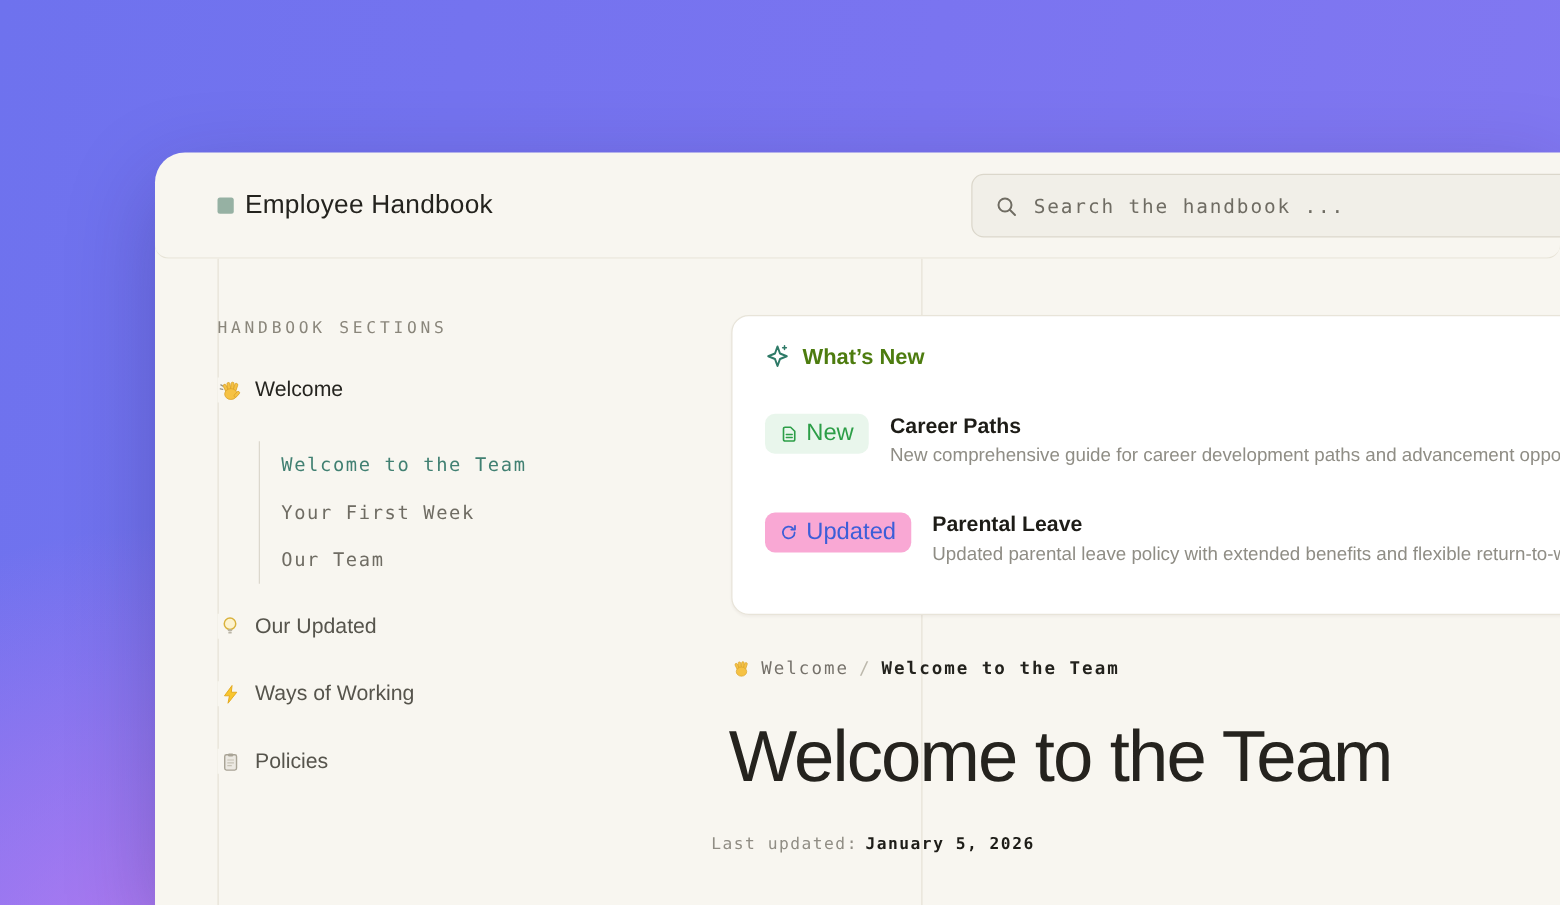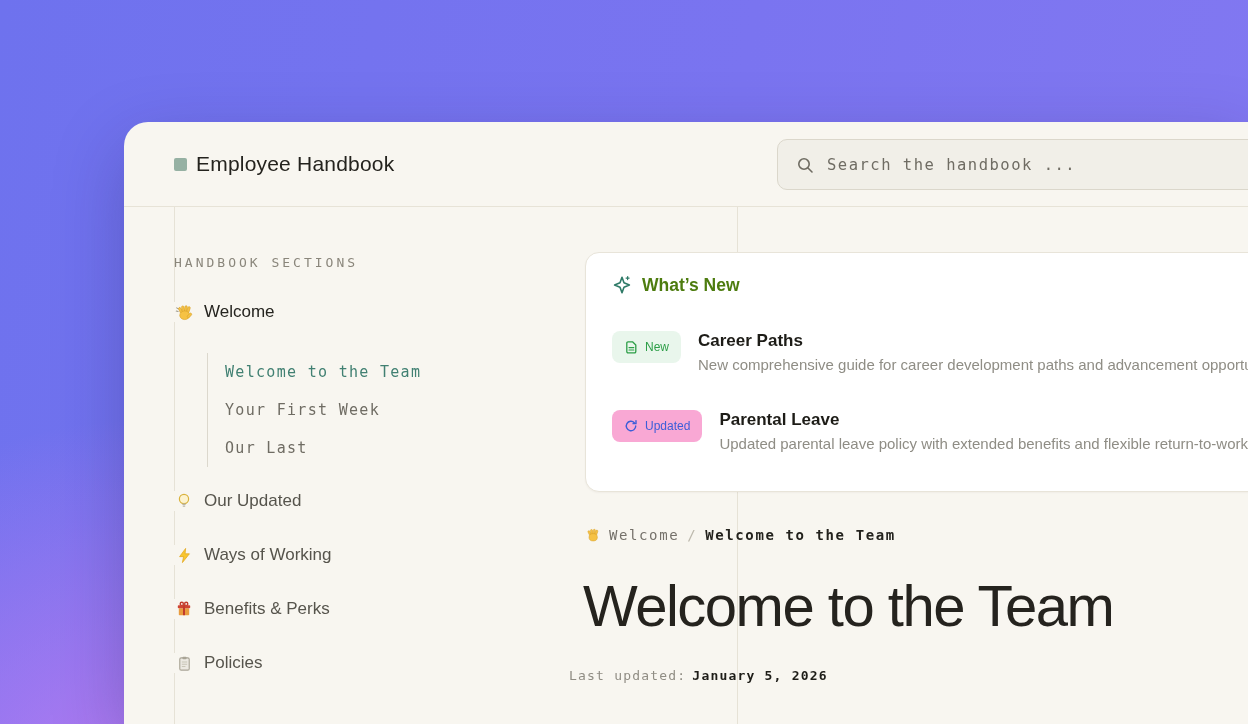--- a/index.html
+++ b/index.html
@@ -19,21 +19,21 @@
     box-shadow:0 24px 70px rgba(35,28,90,.28);
   }
   
   .rail { position:absolute; top:85px; bottom:0; width:1px; background:#e6e2d6; z-index:0; }
   .rail-left  { left:50px; }
   .rail-right { left:613px; }
 
   
   .hd {
     position:relative; height:85px; border-bottom:1px solid #e7e3d7;
-    display:flex; align-items:center; padding-left:50px; z-index:2;
+    display:flex; align-items:center; padding-left:50px; z-index:2;border-radius:11px;
   }
   .logo { width:13px; height:13px; border-radius:2px; background:#96b1a3; display:inline-block; }
   .app-title { margin-left:9px; font-size:21px; font-weight:500; letter-spacing:.2px; color:#24231e; }
   .search {
     position:absolute; left:653px; top:17px; height:51px; width:640px;
     background:#f1efe8; border:1px solid #dbd7cb; border-radius:10px;
     display:flex; align-items:center; padding:0 18px; gap:13px;
   }
   .search input {
     flex:1; border:none; outline:none; background:transparent;
@@ -61,21 +61,21 @@
   .card {
     position:absolute; left:461px; top:130px; right:-40px; height:240px;
     background:#ffffff; border:1px solid #e8e4d9; border-radius:14px;
     box-shadow:0 1px 2px rgba(40,35,20,.04); z-index:1;
   }
   .wn-header { display:flex; align-items:center; gap:10px; padding:22px 26px 0; height:42px; }
   .wn-title { font-size:17.5px; font-weight:700; color:#4d7c0f; }
   .wn-row { display:flex; align-items:flex-start; gap:17px; padding:0 26px; margin-top:36px; cursor:pointer; }
   .badge {
     display:inline-flex; align-items:center; gap:7px; height:28px; padding:16px 12px;
-    border-radius:8px; font-size:12px; font-weight:500; flex:none;
+    border-radius:8px; font-size:19px; font-weight:500; flex:none;
   }
   .badge-new     { background:#e9f6ec; color:#2c9e47; }
   .badge-updated { background:#f9a8d4; color:#3c5ed8; }
   .wn-item-title { font-size:17px; font-weight:700; color:#1d1c17; line-height:20px; }
   .wn-item-desc  { font-size:15px; color:#8f8d85; line-height:19px; margin-top:4px; white-space:nowrap; }
 
   
   .breadcrumb {
     position:absolute; left:461px; top:404px; height:18px; z-index:1;
     display:flex; align-items:center; gap:8px;
@@ -133,21 +133,21 @@
             <rect x="12.6" y="9.2" width="2.2" height="5.2" rx="1.1" transform="rotate(42 13.7 11.8)"></rect>
           </g>
         </svg>
       </span>
       <span class="nav-label">Welcome</span>
     </div>
 
     <ul class="sub-list">
       <li class="active">Welcome to the Team</li>
       <li>Your First Week</li>
-      <li>Our Last</li>
+      <li>Our Team</li>
     </ul>
 
     <div class="nav-item">
       <span class="nav-icon">
         <svg width="18" height="18" viewBox="0 0 18 18">
           <circle cx="9" cy="7" r="4.6" fill="#fdf3cf" stroke="#d9b23c" stroke-width="1.2"></circle>
           <rect x="7.2" y="11.4" width="3.6" height="1.6" rx="0.8" fill="#b9b4a5"></rect>
           <rect x="7.6" y="13.4" width="2.8" height="1.4" rx="0.7" fill="#b9b4a5"></rect>
         </svg>
       </span>
@@ -156,32 +156,20 @@
 
     <div class="nav-item">
       <span class="nav-icon">
         <svg width="17" height="17" viewBox="0 0 18 18">
           <polygon points="10.2,1.5 3.8,10.2 8,10.2 6.8,16.5 14.2,7.2 9.6,7.2" fill="#f8c62f" stroke="#e3a81c" stroke-width="0.8" stroke-linejoin="round"></polygon>
         </svg>
       </span>
       <span class="nav-label">Ways of Working</span>
     </div>
 
-    <div class="nav-item">
-      <span class="nav-icon">
-        <svg width="18" height="18" viewBox="0 0 18 18">
-          <rect x="3.8" y="8.2" width="10.4" height="7" rx="0.8" fill="#e99c3f"></rect>
-          <circle cx="6.8" cy="3.9" r="1.6" fill="none" stroke="#c23a2c" stroke-width="1.4"></circle>
-          <circle cx="11.2" cy="3.9" r="1.6" fill="none" stroke="#c23a2c" stroke-width="1.4"></circle>
-          <rect x="2.8" y="5.2" width="12.4" height="3" rx="0.8" fill="#cf4433"></rect>
-          <rect x="8" y="5.2" width="2" height="10" fill="#c23a2c"></rect>
-        </svg>
-      </span>
-      <span class="nav-label">Benefits &amp; Perks</span>
-    </div>
 
     <div class="nav-item">
       <span class="nav-icon">
         <svg width="17" height="17" viewBox="0 0 18 18">
           <rect x="4" y="3" width="10" height="13" rx="1.5" fill="#ece9e2" stroke="#a9a496" stroke-width="1.2"></rect>
           <rect x="6.8" y="1.8" width="4.4" height="2.6" rx="1" fill="#a9a496"></rect>
           <g stroke="#c6c2b4" stroke-width="1">
             <line x1="6.2" y1="7.4" x2="11.8" y2="7.4"></line>
             <line x1="6.2" y1="9.8" x2="11.8" y2="9.8"></line>
             <line x1="6.2" y1="12.2" x2="10" y2="12.2"></line>

